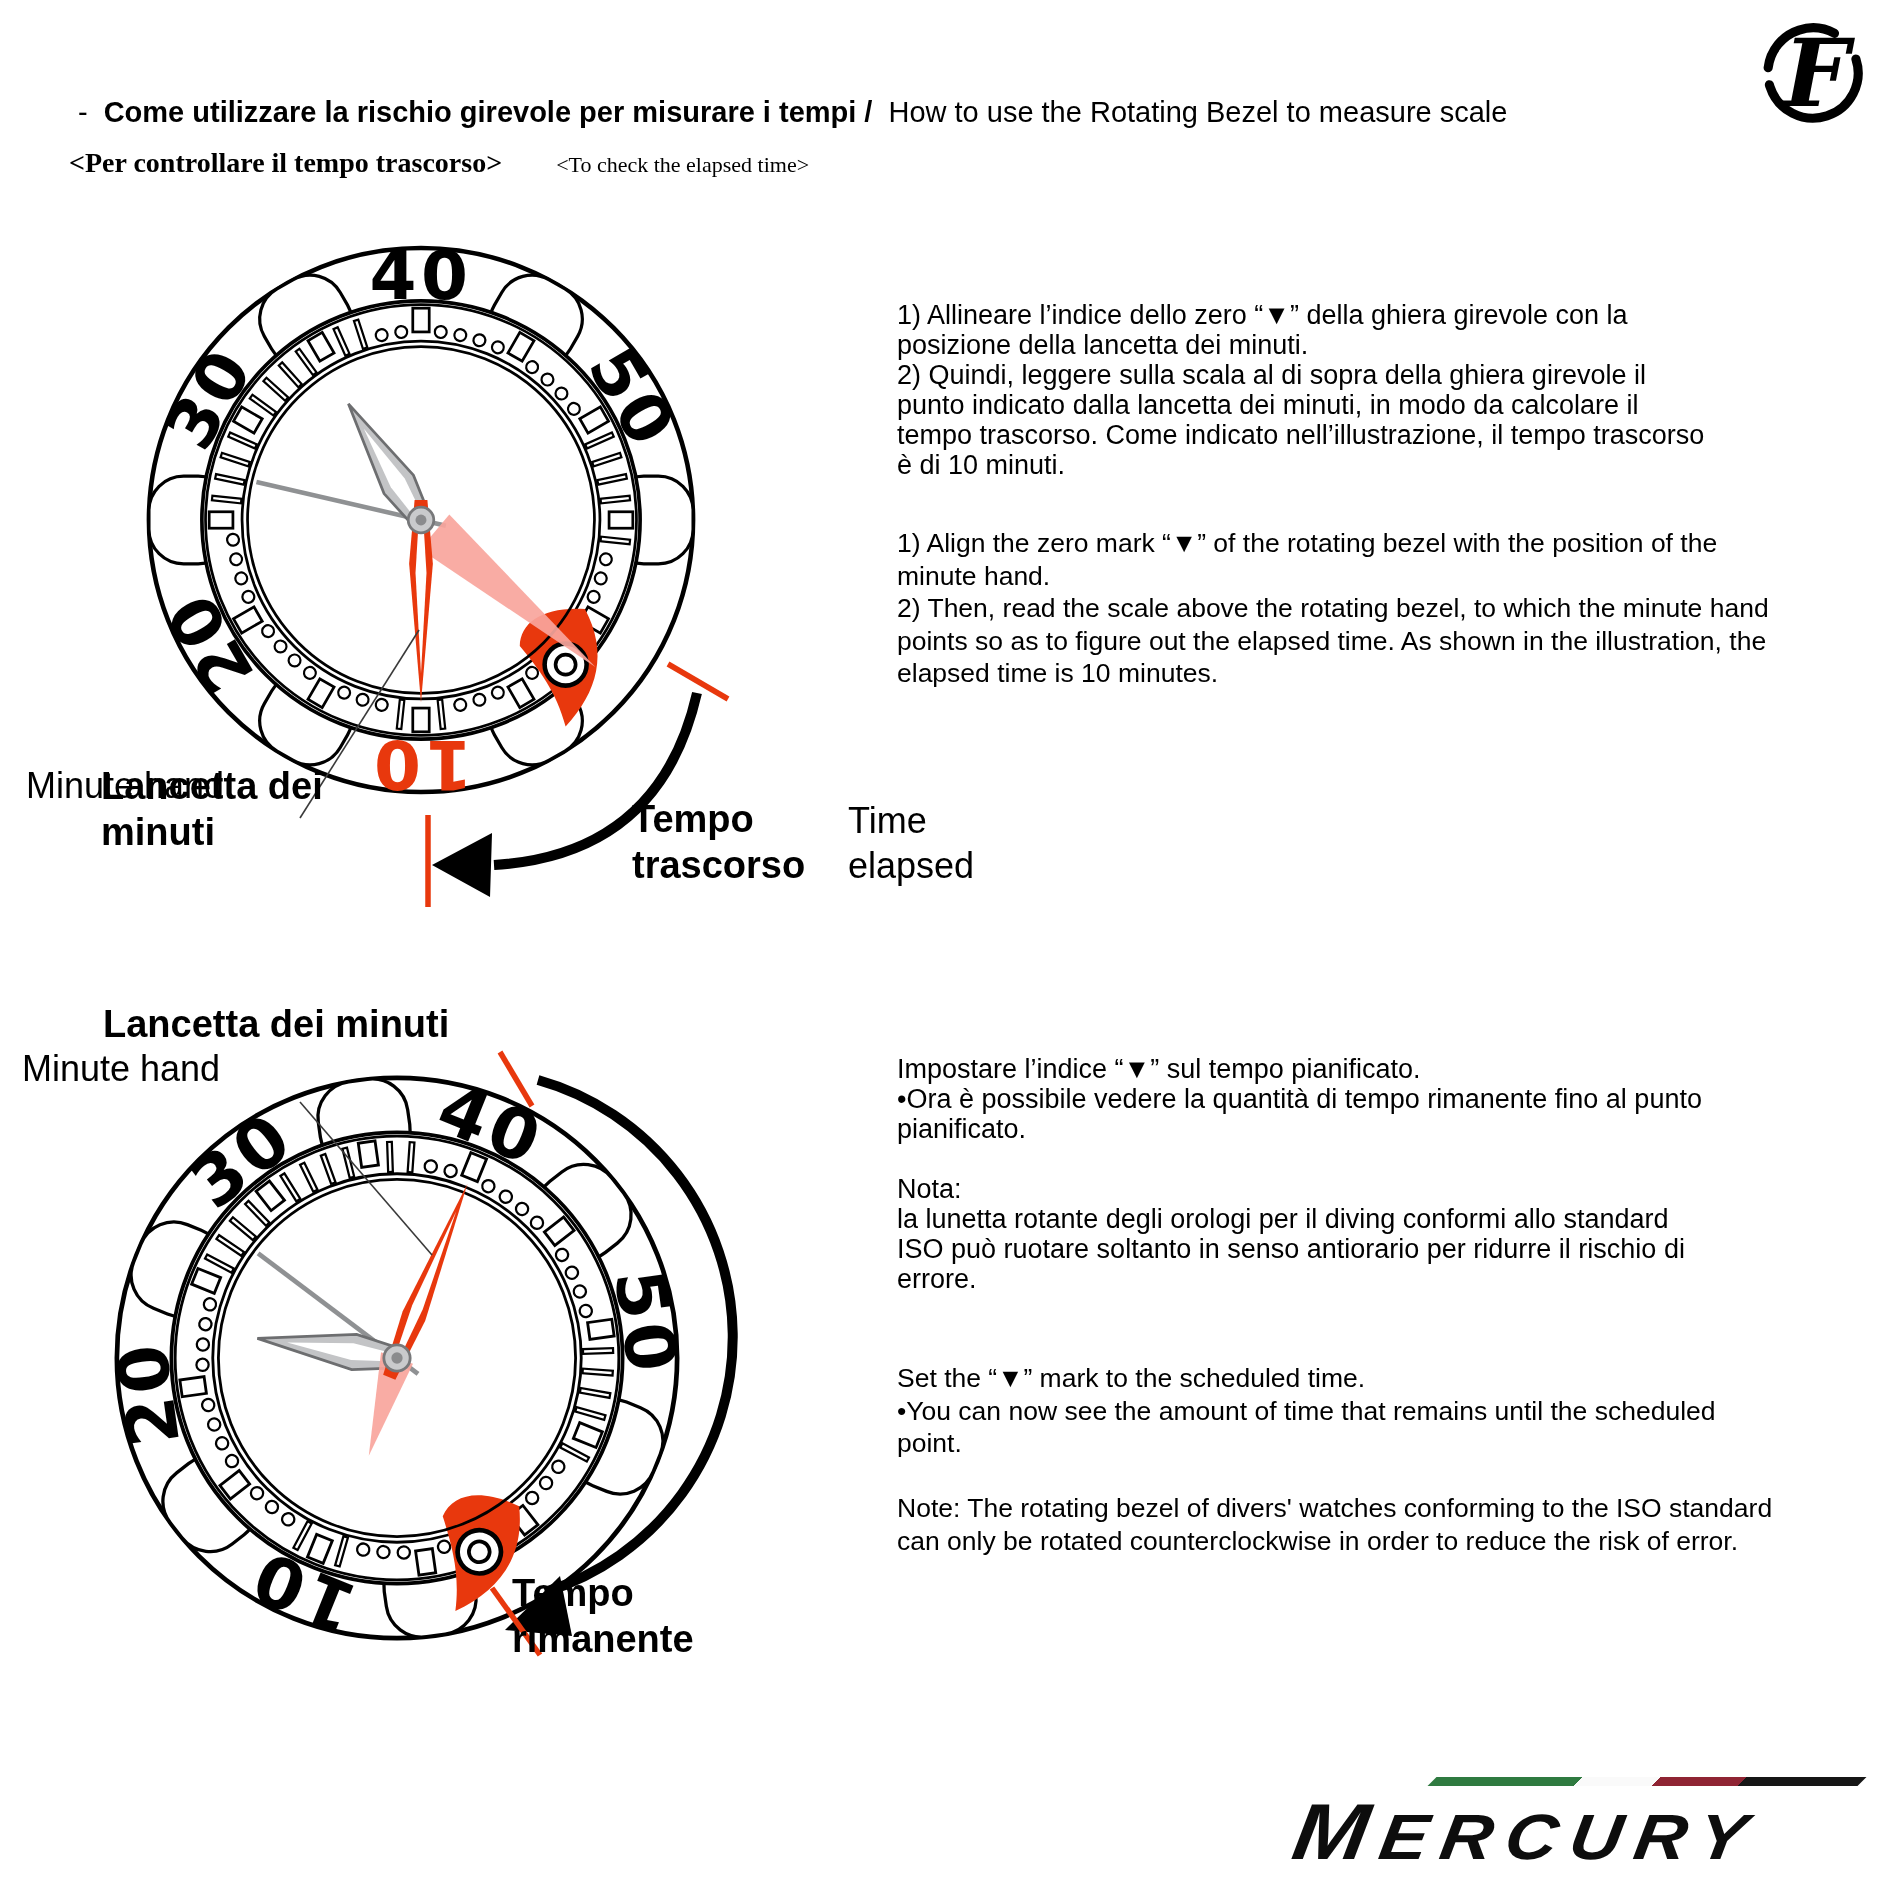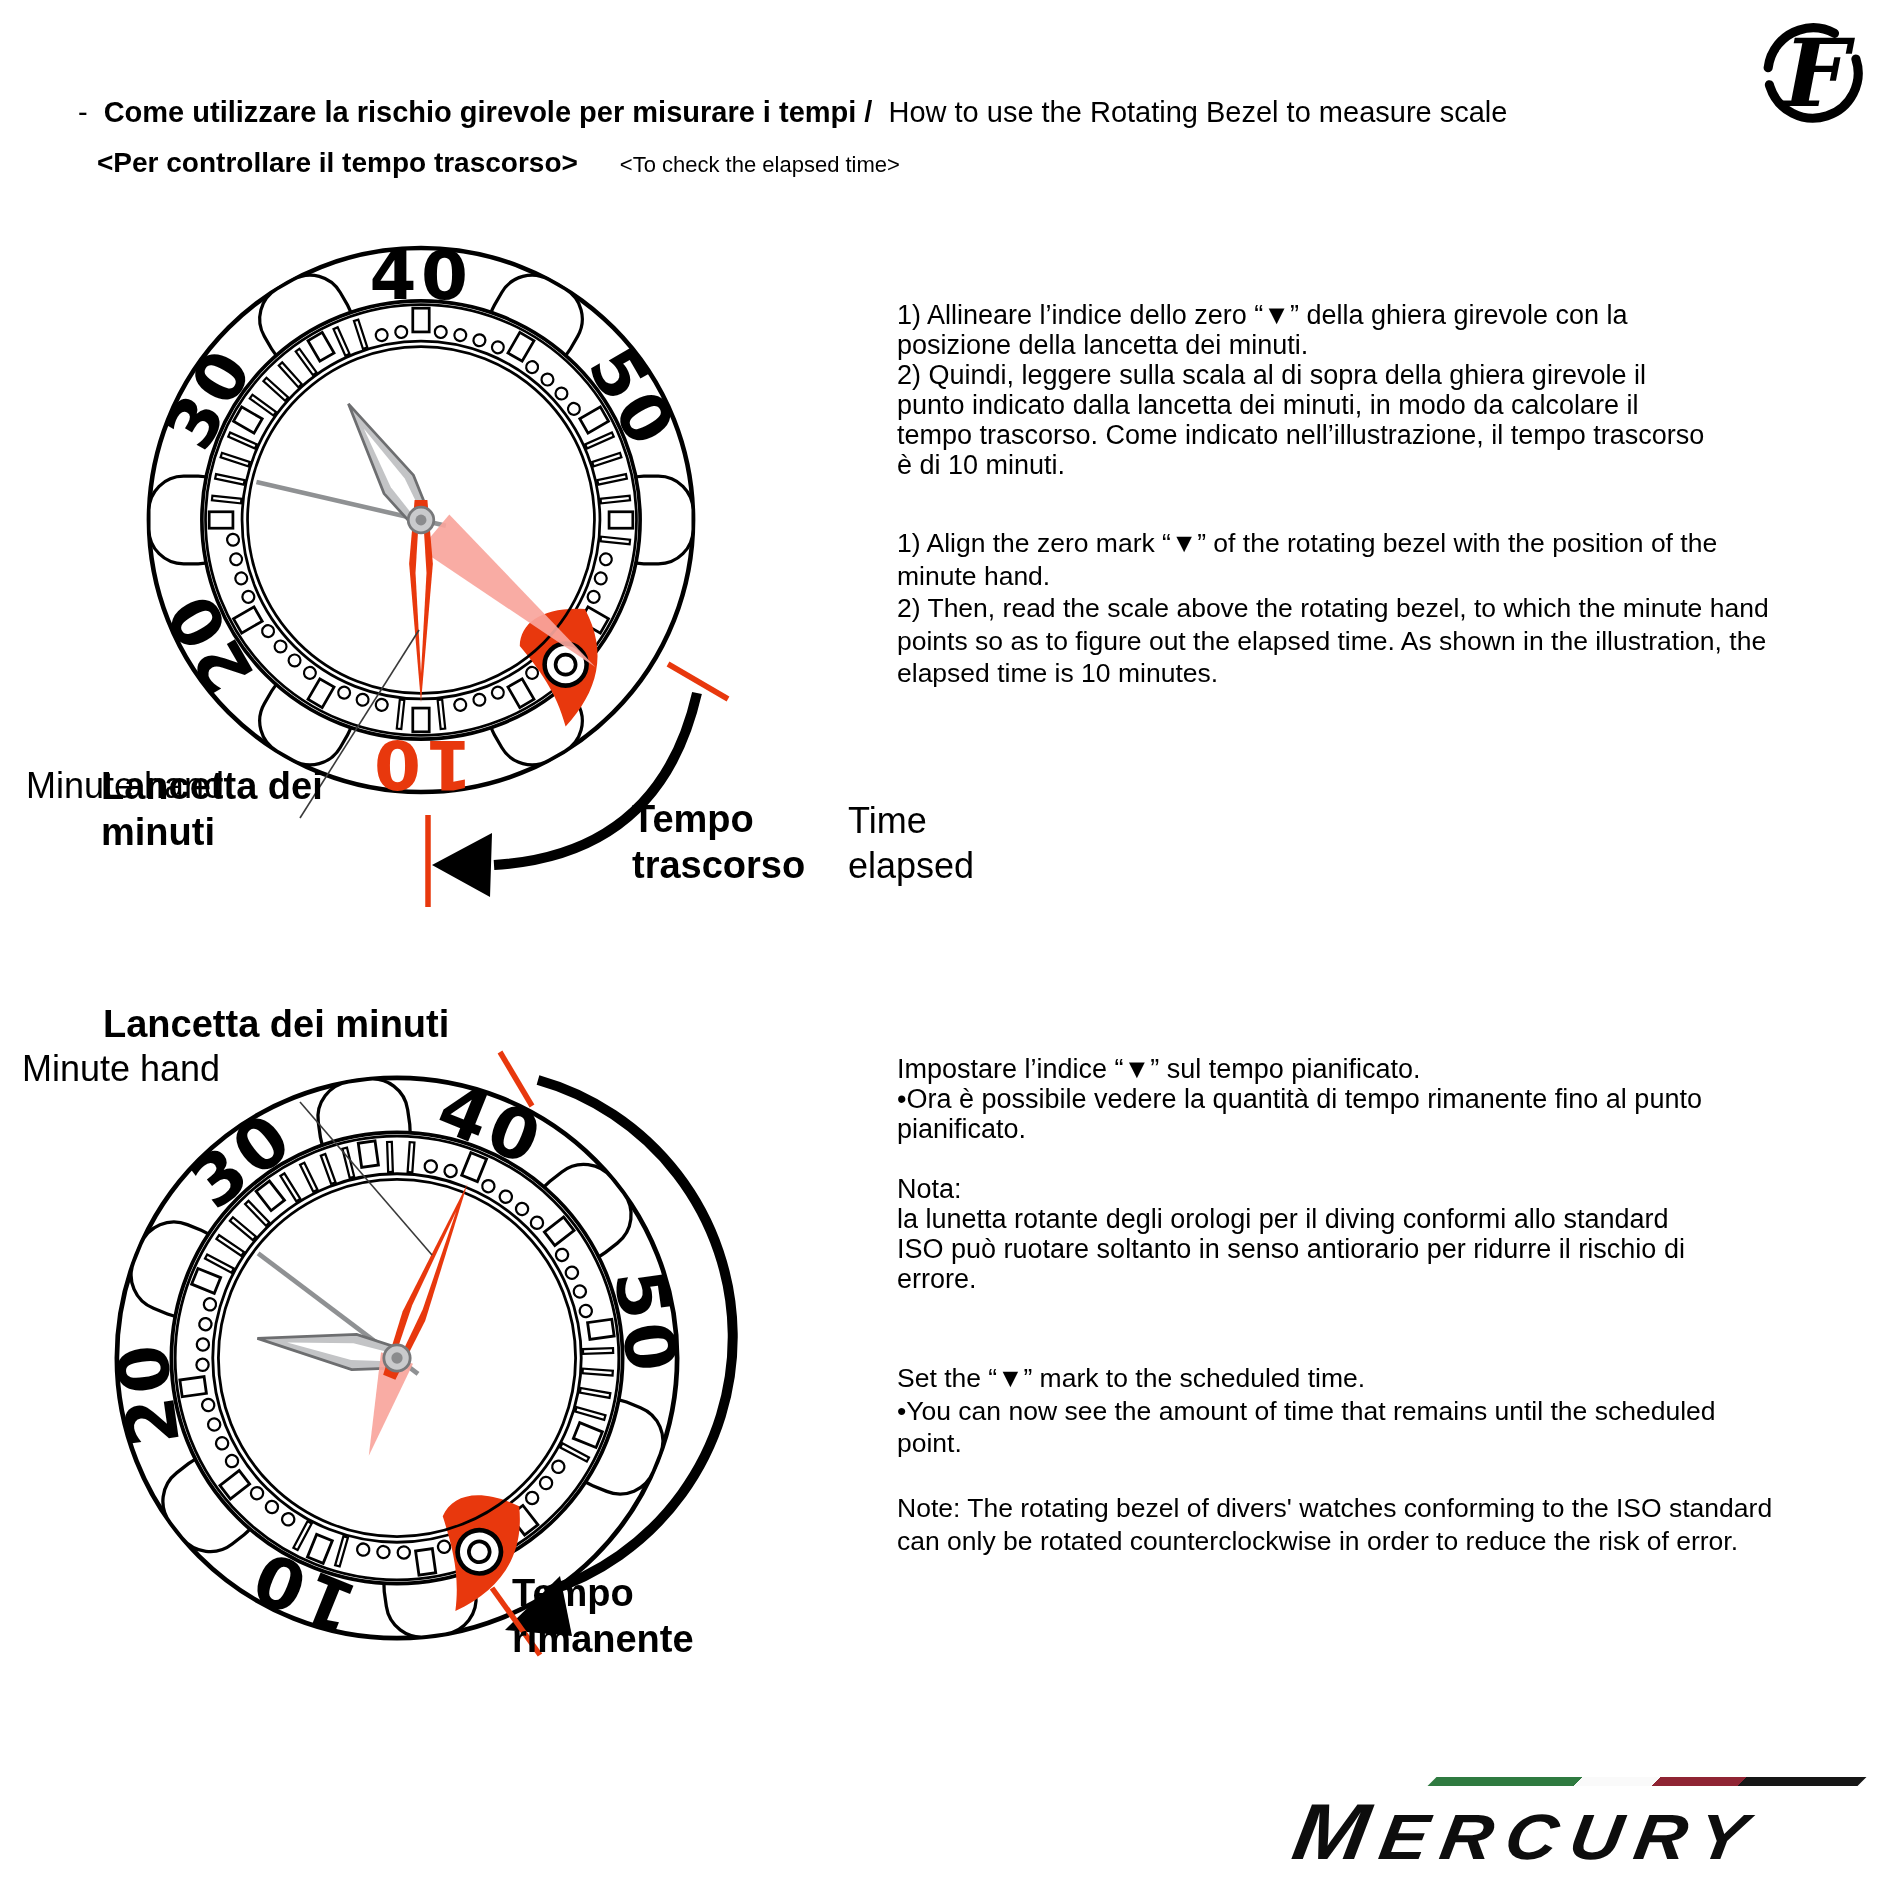--- a/index.html
+++ b/index.html
@@ -6,21 +6,21 @@
   .page{position:relative;width:1890px;height:1890px;background:#ffffff;
         font-family:"Liberation Sans",sans-serif;color:#000;overflow:hidden;}
   .abs{position:absolute;}
 
   
   .titleline{left:78px;top:96px;display:flex;gap:16px;align-items:baseline;font-size:29px;}
   .titleline .tb{font-weight:bold;}
   .titleline .tr{font-weight:normal;}
 
   .sechead{display:flex;align-items:baseline;}
-  #sec1-head{left:97px;top:147px;gap:42px;}
+  #sec1-head{left:69px;top:147px;gap:54px;font-family:Liberation Serif, serif;}
   #sec2-head{left:78px;top:962px;gap:14px;}
   .sechead .it{font-weight:bold;font-size:28px;white-space:pre;}
   .sechead .en{font-size:22px;white-space:pre;}
 
   
   .para{white-space:pre;left:897px;}
   .para.pit{font-weight:normal;font-size:27px;line-height:30px;}
   .para.pen{font-size:26.5px;line-height:32.5px;}
   #p1it{top:300px;}
   #p1en{top:527px;}

